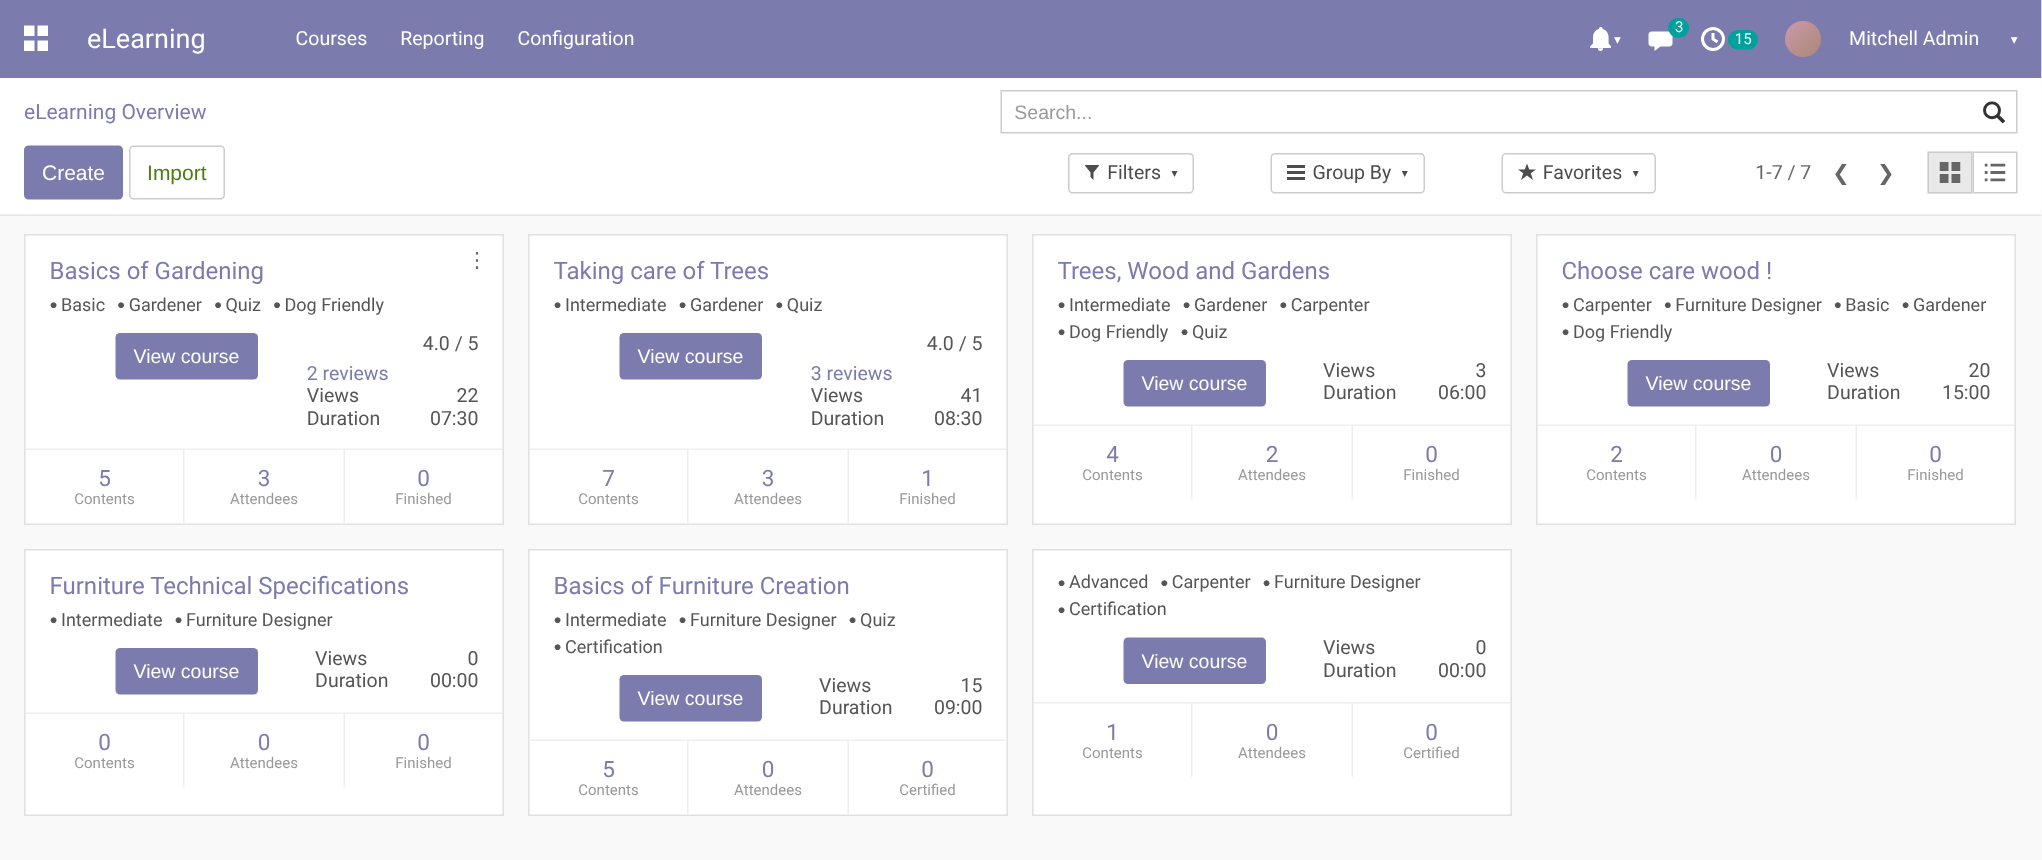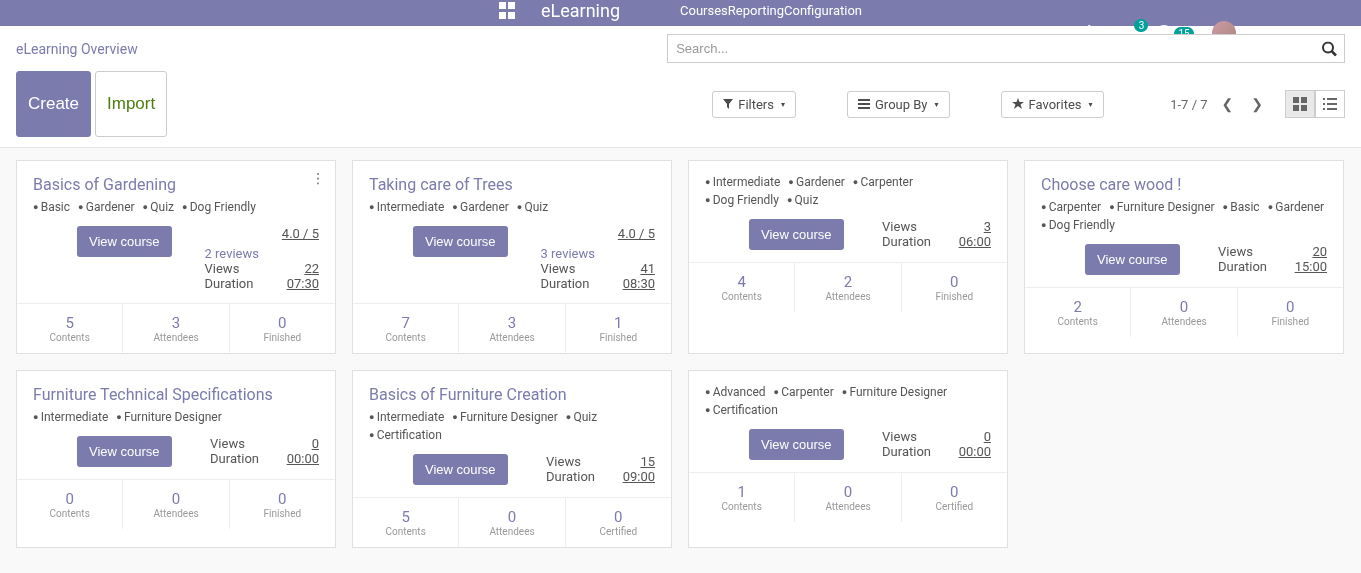--- a/index.html
+++ b/index.html
@@ -1,45 +1,45 @@
 <!DOCTYPE html>
 <html><head>
 <meta charset="utf-8">
 <style>
   * { box-sizing: border-box; margin: 0; padding: 0; }
   body { font-family: -apple-system, BlinkMacSystemFont, "Segoe UI", Roboto, "Helvetica Neue", Arial, sans-serif; font-size: 13px; color: #4c4c4c; background: #f9f9f9; }
   
   
-  .navbar { background: #7c7bad; height: 26px; display: flex; align-items: center; padding: 0 16px; color: #fff; flex-direction: column; }
+  .navbar { background: #7c7bad; height: 52px; display: flex; align-items: center; padding: 0 16px; color: #fff; }
   .navbar-left { display: flex; align-items: center; gap: 20px; }
   .app-icon { display: flex; gap: 2px; flex-wrap: wrap; width: 18px; height: 18px; }
   .app-icon div { width: 7px; height: 7px; background: #fff; }
   .app-name { font-size: 18px; font-weight: 400; margin-left: 4px; }
-  .nav-menu { display: flex; margin-left: 40px; }
+  .nav-menu { display: flex; gap: 22px; margin-left: 40px; }
   .nav-menu a { color: #fff; text-decoration: none; font-size: 13px; }
   .navbar-right { margin-left: auto; display: flex; align-items: center; gap: 18px; }
   .nav-icon { position: relative; cursor: pointer; display: flex; align-items: center; }
   .badge { position: absolute; top: -6px; right: -10px; background: #00a09d; color: #fff; font-size: 10px; padding: 1px 4px; border-radius: 8px; min-width: 14px; text-align: center; }
   .badge-clock { position: relative; top: auto; right: auto; margin-left: 2px; }
-  .user-block { display: flex; align-items: center; gap: 8px; cursor: pointer; }
+  .user-block { display: flex; align-items: center; gap: 19px; cursor: pointer; }
   .avatar { width: 24px; height: 24px; border-radius: 50%; background: linear-gradient(135deg,#c9a,#a87); }
   .caret { font-size: 9px; margin-left: 2px; }
   
   
   .control-panel { background: #fff; border-bottom: 1px solid #e5e5e5; padding: 8px 16px 10px; }
   .cp-row { display: flex; align-items: center; }
   .cp-row1 { margin-bottom: 8px; }
   .breadcrumb { font-size: 14px; color: #7c7bad; flex: 0 0 49%; }
   .search-wrap { flex: 1; position: relative; }
   .search-input { width: 100%; border: 1px solid #ccc; padding: 6px 30px 6px 8px; font-size: 13px; border-radius: 0; }
   .search-input::placeholder { color: #999; }
   .search-icon { position: absolute; right: 8px; top: 50%; transform: translateY(-50%); font-size: 15px; color: #333; font-weight: bold; }
   
   .cp-left { display: flex; gap: 4px; flex: 0 0 49%; }
-  .btn { padding: 22px 11px; font-size: 17px; border: 1px solid #ccc; background: #fff; cursor: pointer; border-radius: 3px; }
+  .btn { padding: 9px 11px; font-size: 14px; border: 1px solid #ccc; background: #fff; cursor: pointer; border-radius: 3px; }
   .btn-primary { background: #7c7bad; color: #fff; border-color: #7c7bad; }
   .btn-secondary { background: #fff; color: #4d7c0f; }
   .cp-center { display: flex; gap: 6px; }
   .cp-right { margin-left: auto; display: flex; align-items: center; gap: 8px; }
   .pager { display: flex; align-items: center; gap: 10px; color: #666; margin-right: 10px; }
   .pager-arrow { font-size: 14px; color: #666; cursor: pointer; padding: 0 4px; }
   .view-switch { display: flex; }
   .view-btn { width: 30px; height: 28px; border: 1px solid #ccc; display: flex; align-items: center; justify-content: center; cursor: pointer; background: #fff; }
   .view-btn.active { background: #e9e9e9; }
   .dd-btn { padding: 5px 10px; border: 1px solid #ccc; background: #fff; display: flex; align-items: center; gap: 5px; cursor: pointer; border-radius: 3px; margin-left: 45px; }
@@ -51,21 +51,21 @@
   .card-body { padding: 14px 16px 12px; }
   .card-menu { position: absolute; top: 10px; right: 10px; color: #666; cursor: pointer; font-size: 14px; line-height: 1; }
   .card-title { color: #7c7bad; font-size: 16px; font-weight: 400; margin-bottom: 6px; }
   .tags { font-size: 12px; color: #555; display: flex; flex-wrap: wrap; gap: 4px 8px; margin-bottom: 12px; }
   .tag::before { content: "● "; font-size: 9px; vertical-align: 1px; }
   .card-mid { display: flex; align-items: flex-start; gap: 12px; padding-left: 44px; }
   .btn-view { background: #7c7bad; color: #fff; border: none; padding: 8px 12px; font-size: 13px; cursor: pointer; border-radius: 3px; align-self: flex-start; }
   .stats { margin-left: auto; font-size: 13px; color: #555; }
   .stats-row { display: flex; justify-content: space-between; gap: 20px; }
   .stats-row .label { }
-  .stats-row .value { text-align: right; min-width: 40px; text-decoration: underline; }
+  .stats-row .value { text-align: right; min-width: 40px; }
   .reviews-link { color: #7c7bad; text-align: right; margin-top: 20px; }
   .card-footer { display: flex; border-top: 1px solid #eee; }
   .footer-cell { flex: 1; text-align: center; padding: 10px 4px; border-right: 1px solid #eee; }
   .footer-cell:last-child { border-right: none; }
   .footer-num { color: #7c7bad; font-size: 15px; }
   .footer-lbl { color: #999; font-size: 10px; }
   
   svg { display: block; }
 </style>
 </head>
@@ -269,20 +269,21 @@
     </div>
     <div class="footer-cell">
       <div class="footer-num">1</div>
       <div class="footer-lbl">Finished</div>
     </div>
       </div>
   </div>
     <div class="card">
 
     <div class="card-body">
+      <div class="card-title">Trees, Wood and Gardens</div>
       <div class="tags">
           <span class="tag">Intermediate</span>
           <span class="tag">Gardener</span>
           <span class="tag">Carpenter</span>
           <span class="tag">Dog Friendly</span>
           <span class="tag">Quiz</span>
         </div>
       <div class="card-mid">
         <button class="btn-view">View course</button>
         <div class="stats">

